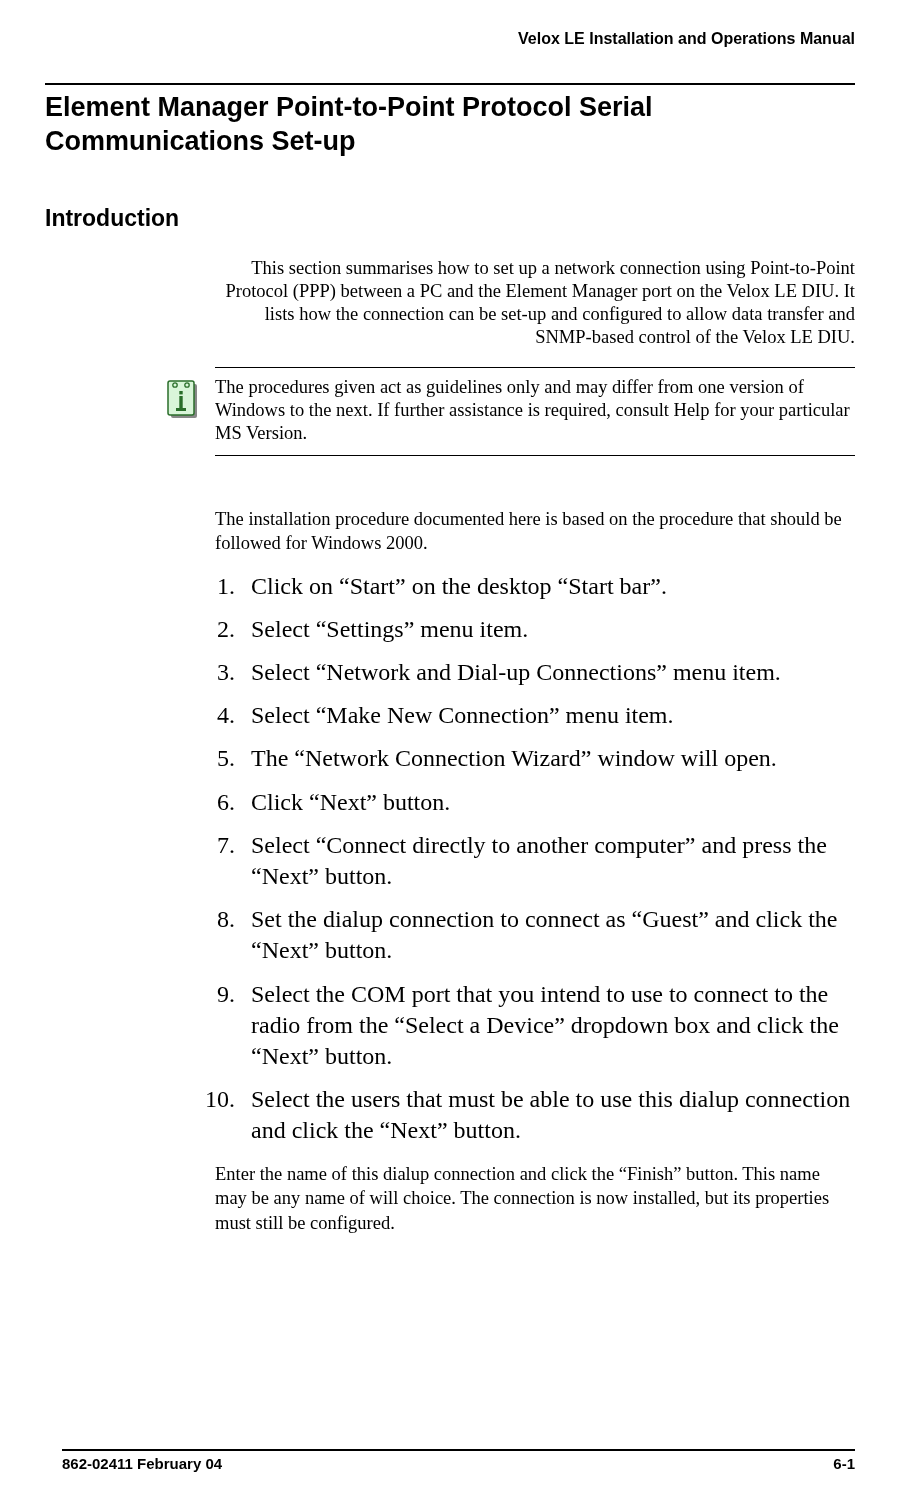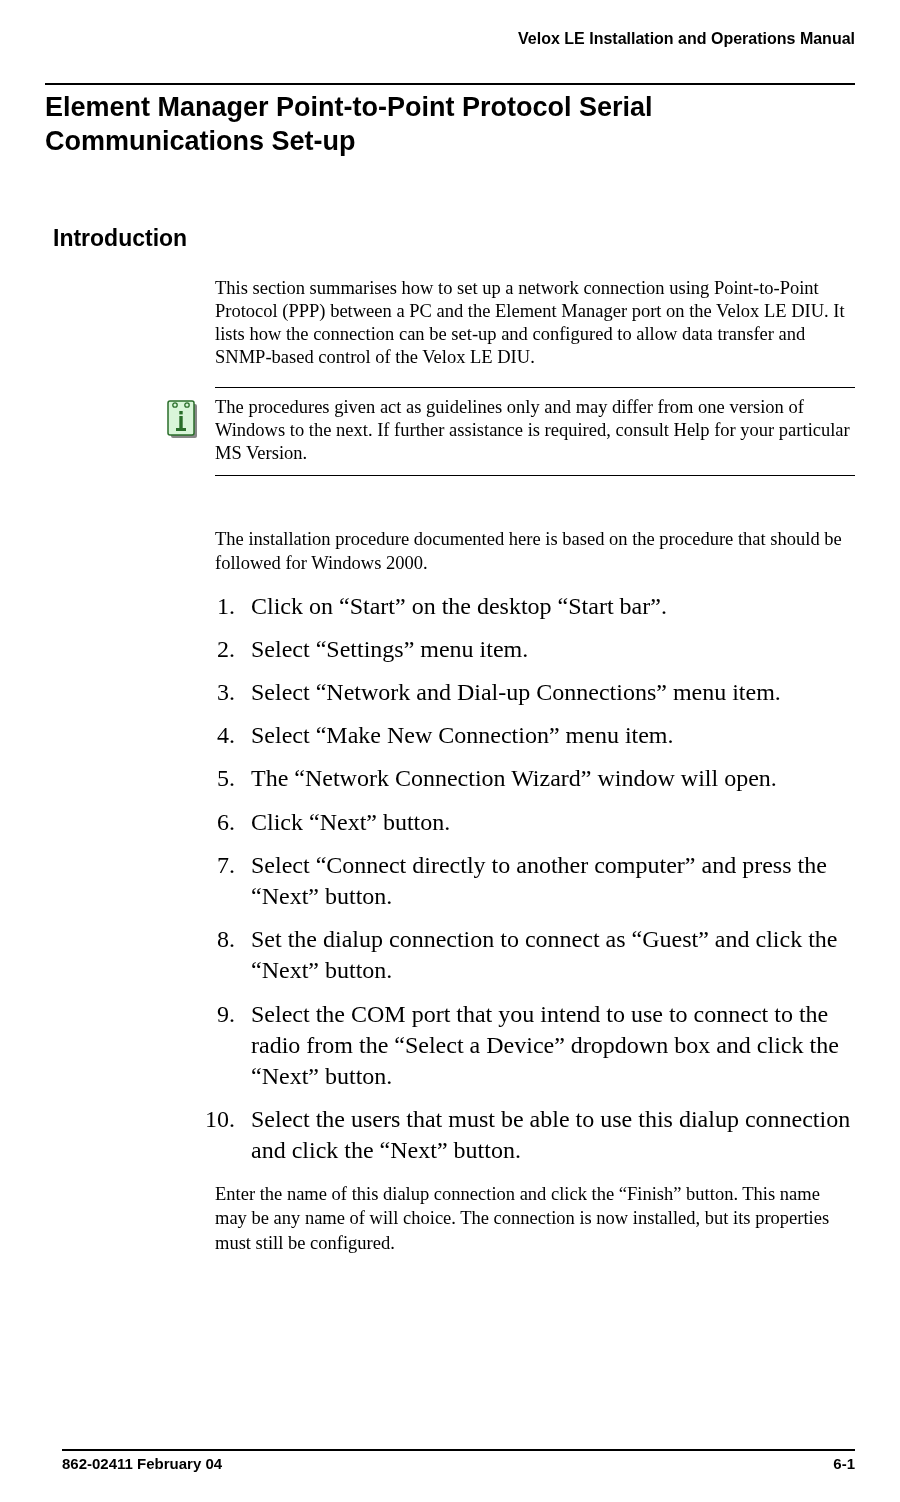--- a/index.html
+++ b/index.html
@@ -33,36 +33,36 @@
   .section-rule {
     border: none;
     border-top: 2px solid #000;
     margin: 0 0 6px 0;
   }
   .section-title {
     font-family: Verdana, Geneva, sans-serif;
     font-weight: bold;
     font-size: 27px;
     line-height: 1.25;
-    margin-bottom: 66px;
+    margin-bottom: 46px;
   }
   .subsection-title {
     font-family: Verdana, Geneva, sans-serif;
     font-weight: bold;
     font-size: 23px;
     margin-bottom: 25px;
-    margin-left: 8px;
   }
   .body-block {
     margin-left: 170px;
     font-size: 18.5px;
     line-height: 1.25;
   }
   .intro-paragraph {
     margin-bottom: 18px;
+    text-align: right;
   }
   .note-wrapper {
     margin-left: 170px;
     margin-bottom: 52px;
   }
   .note-rule {
     border: none;
     border-top: 1.5px solid #000;
     margin: 0;
   }

